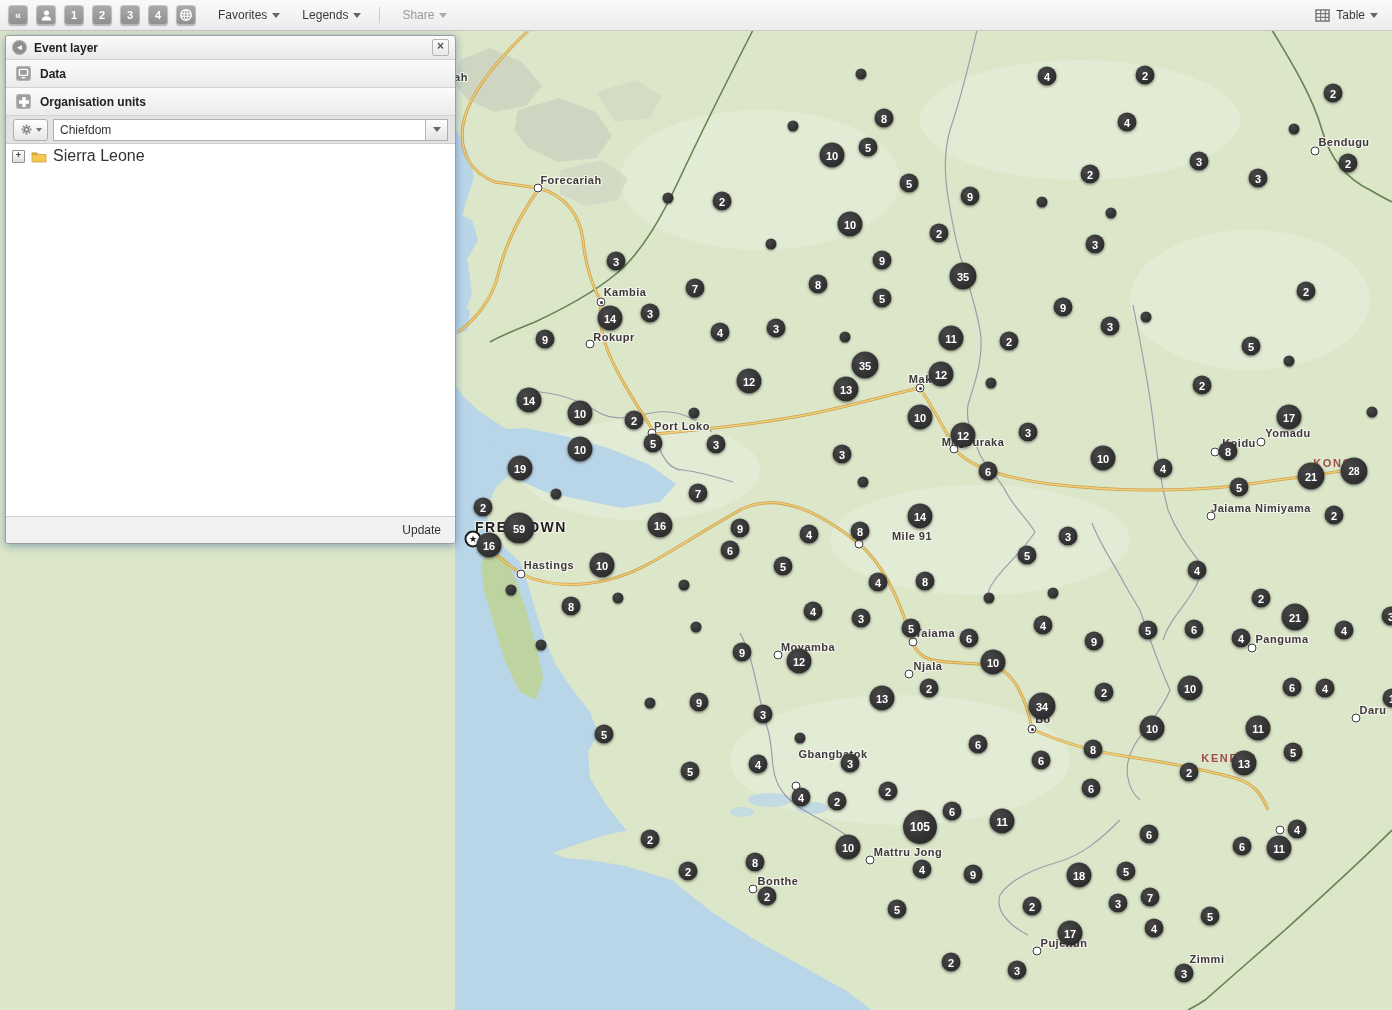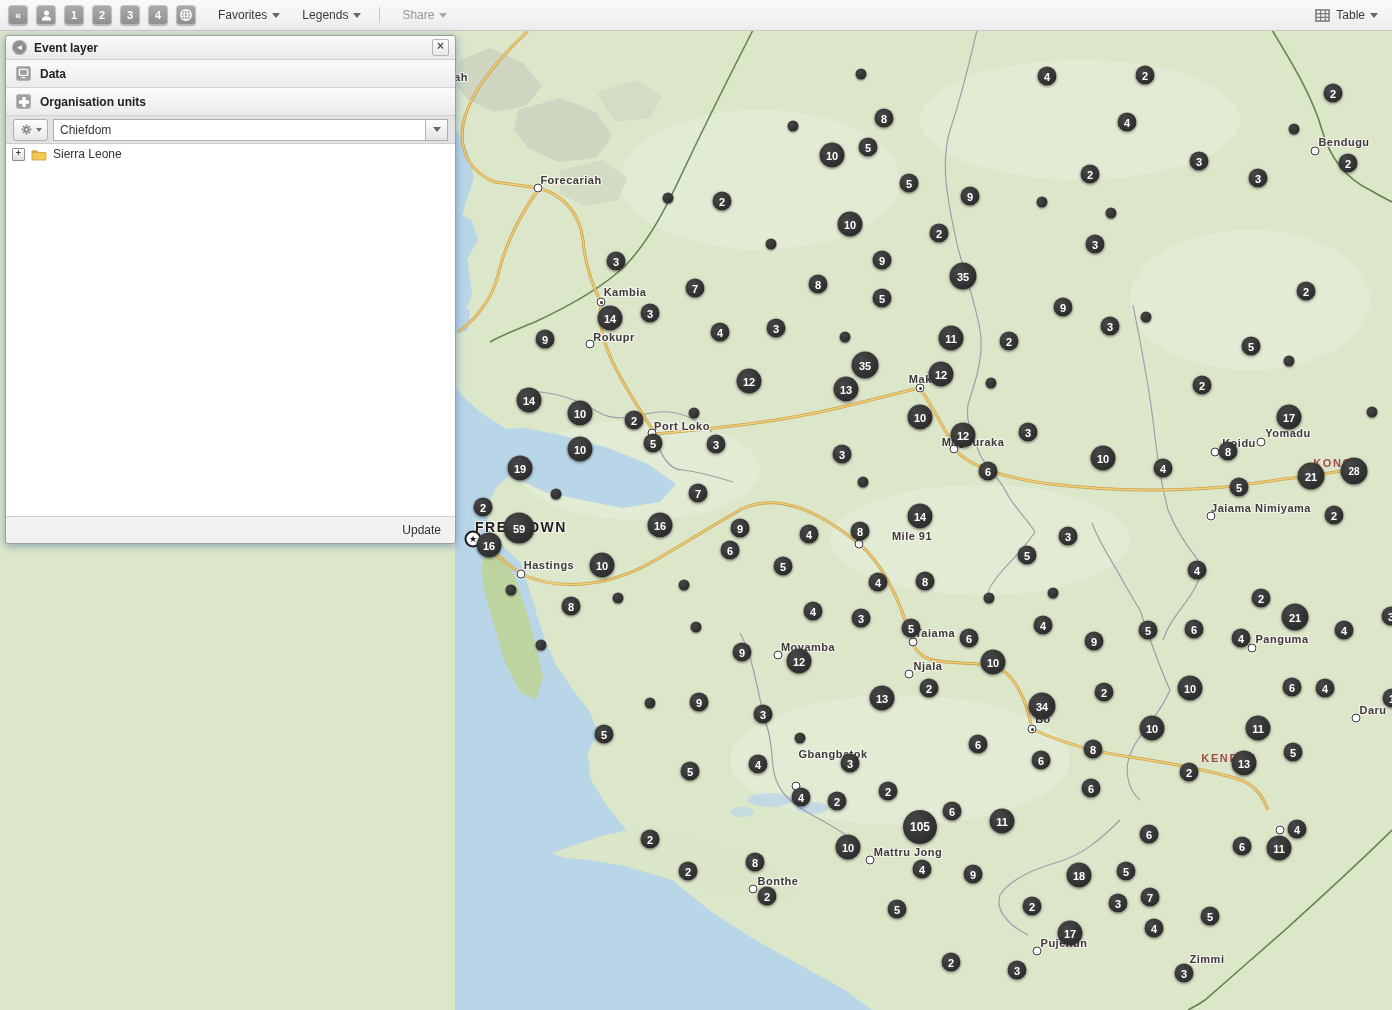--- a/index.html
+++ b/index.html
@@ -81,21 +81,21 @@
   #combo-trigger{width:21px;height:100%;border-left:1px solid #b5b5b5;
     background:linear-gradient(#fdfdfd,#e4e4e4);display:flex;align-items:center;justify-content:center;cursor:pointer;}
   #combo-trigger .caret{width:0;height:0;border-left:4px solid transparent;
     border-right:4px solid transparent;border-top:5px solid #666;}
   #tree{flex:1;background:#fff;overflow:auto;border-bottom:1px solid #d0d0d0;}
   .tree-row{display:flex;align-items:center;padding:3px 6px;cursor:pointer;}
   .expander{width:11px;height:11px;border:1px solid #8f8f8f;border-radius:1px;
     background:linear-gradient(#fff,#ddd);color:#444;font-size:9px;line-height:9px;
     text-align:center;margin-right:6px;font-weight:bold;}
   .folder{margin-right:6px;display:flex;}
-  .tree-row .node-label{font-size:12px;color:#333;}
+  .tree-row .node-label{font-size:16px;color:#333;}
   #options-row{height:23px;display:flex;align-items:center;padding:0 10px;
     background:linear-gradient(#fafafa,#e9e9e9);border-top:1px solid #fff;border-bottom:1px solid #d2d2d2;cursor:pointer;}
   #options-row span{font-size:12px;color:#333;}
   #panel-footer{height:26px;background:#f1f1f1;display:flex;align-items:center;justify-content:flex-end;
     padding:0 14px;border-radius:0 0 3px 3px;}
   #update-btn{font-size:12px;color:#333;cursor:pointer;}
 </style>
 </head>
 <body>
 

